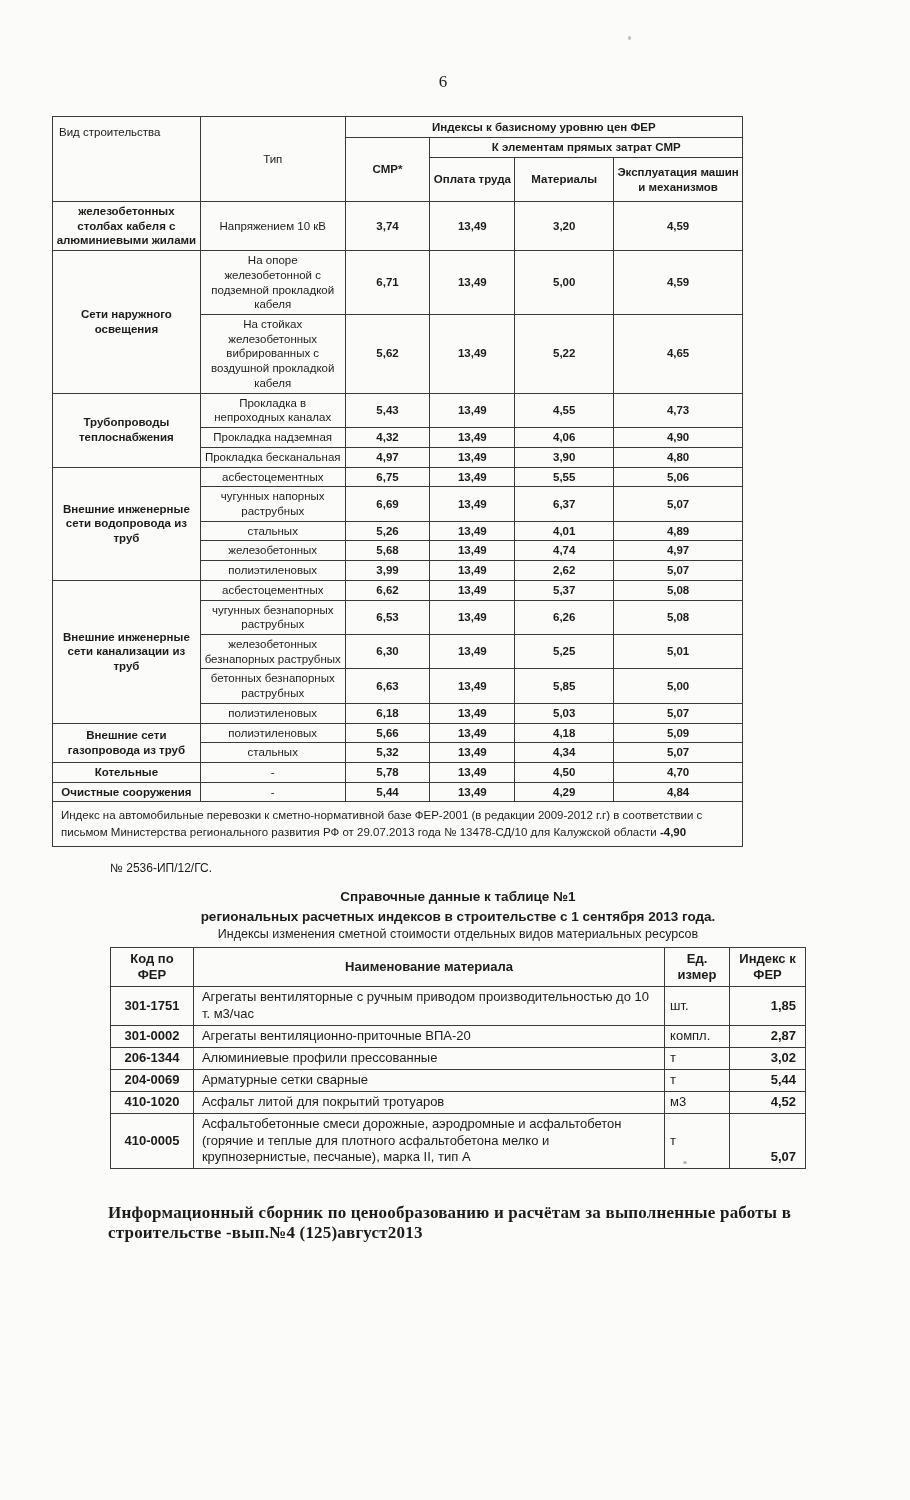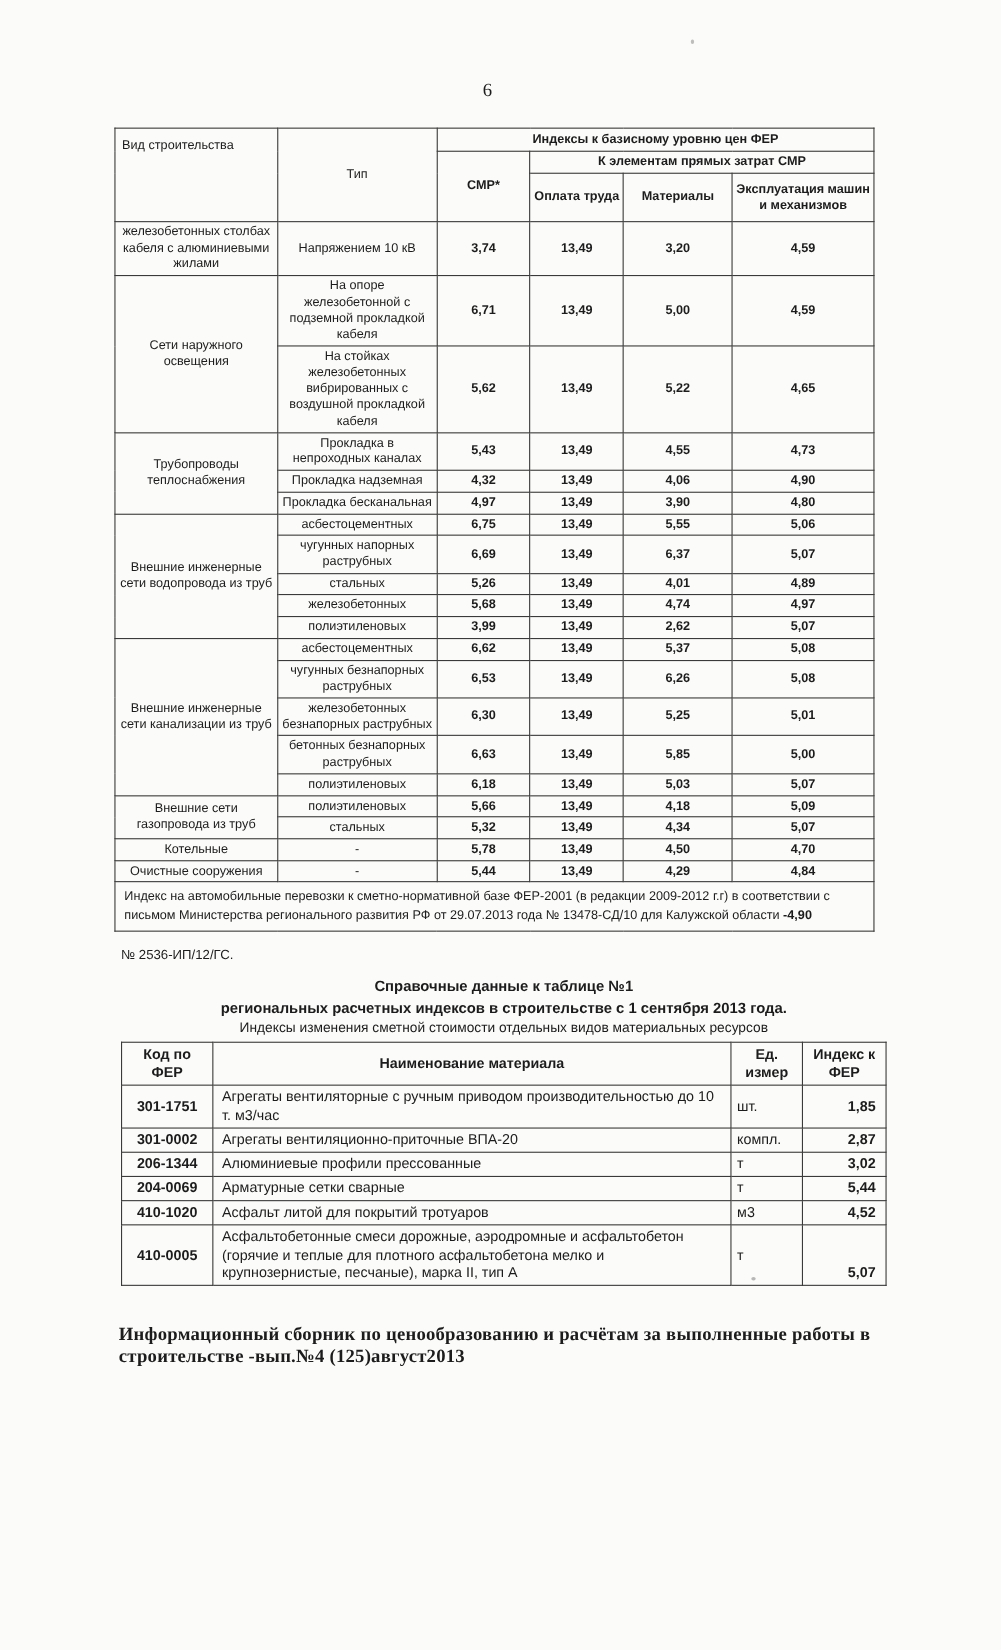--- a/index.html
+++ b/index.html
@@ -18,34 +18,34 @@
     width:910px;
     text-align:center;
     transform:translateX(-12px);
     font-family:"Liberation Serif", serif;
     font-size:17px;
     margin-bottom:24px;
   }
   
   table{border-collapse:collapse;}
   .t1{
-    margin-left:104px;
+    margin-left:52px;
     width:691px;
     font-size:11.5px;
     line-height:1.28;
   }
   .t1 th,.t1 td{
     border:1px solid #3a3a3a;
     padding:2px 3px;
     text-align:center;
     vertical-align:middle;
   }
   .t1 thead th{font-weight:bold;}
   .t1 .num{font-weight:bold;}
-  .t1 .group-cell{font-weight:normal;}
+  .t1 .group-cell{font-weight:bold;}
   .t1 .note-cell{
     text-align:left;
     padding:5px 8px;
     line-height:1.45;
   }
   .t1 .note-cell b{white-space:nowrap;}
   
   .remark{
     margin:13px 0 0 110px;
     width:700px;

